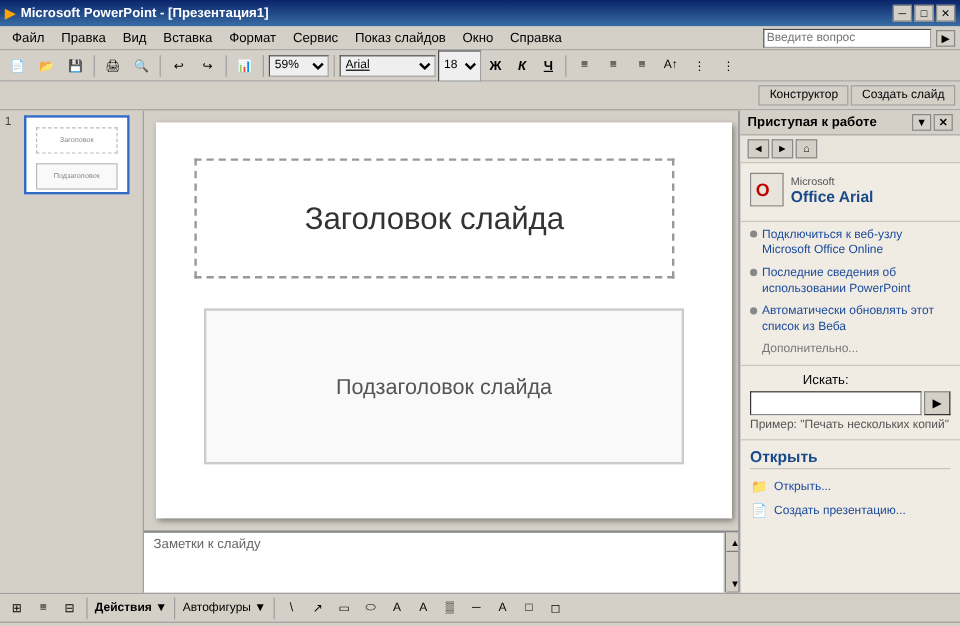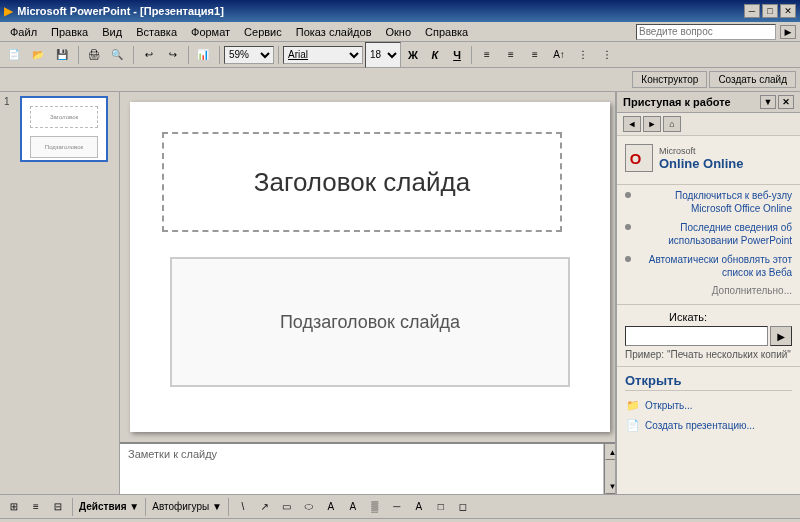--- a/index.html
+++ b/index.html
@@ -226,21 +226,21 @@
       margin-bottom: 8px;
     }
     .office-logo-icon {
       width: 28px; height: 28px;
       background: #d4d0c8;
       border: 1px solid #888;
       display: flex; align-items: center; justify-content: center;
       font-size: 16px; font-weight: bold; color: #d34;
     }
 
-    .task-links { padding: 4px 8px; border-bottom: 1px solid #c8c4bc; text-align: right; }
+    .task-links { padding: 4px 8px; border-bottom: 1px solid #c8c4bc; }
     .task-link {
       display: flex; align-items: flex-start; gap: 4px;
       margin-bottom: 6px; cursor: pointer;
       line-height: 1.3;
     }
     .task-link-bullet {
       width: 6px; height: 6px; min-width: 6px;
       background: #888;
       border-radius: 50%;
       margin-top: 3px;
@@ -477,21 +477,21 @@
     <div class="office-online-section">
       <div class="office-logo">
         <div class="office-logo-icon">
           <svg width="28" height="28" viewBox="0 0 28 28">
             <rect width="28" height="28" fill="#e8e4dc"></rect>
             <text x="4" y="20" font-size="16" font-weight="bold" fill="#c00000">O</text>
           </svg>
         </div>
         <div>
           <div style="font-size:9px;color:#555;">Microsoft</div>
-          <div style="font-size:13px;font-weight:bold;color:#1a4a8a;">Online Online</div>
+          <div style="font-size:13px;font-weight:bold;color:#1a4a8a;">Office Arial</div>
         </div>
       </div>
     </div>
     <div class="task-links">
       <div class="task-link">
         <div class="task-link-bullet"></div>
         <span class="task-link-text">Подключиться к веб-узлу Microsoft Office Online</span>
       </div>
       <div class="task-link">
         <div class="task-link-bullet"></div>

